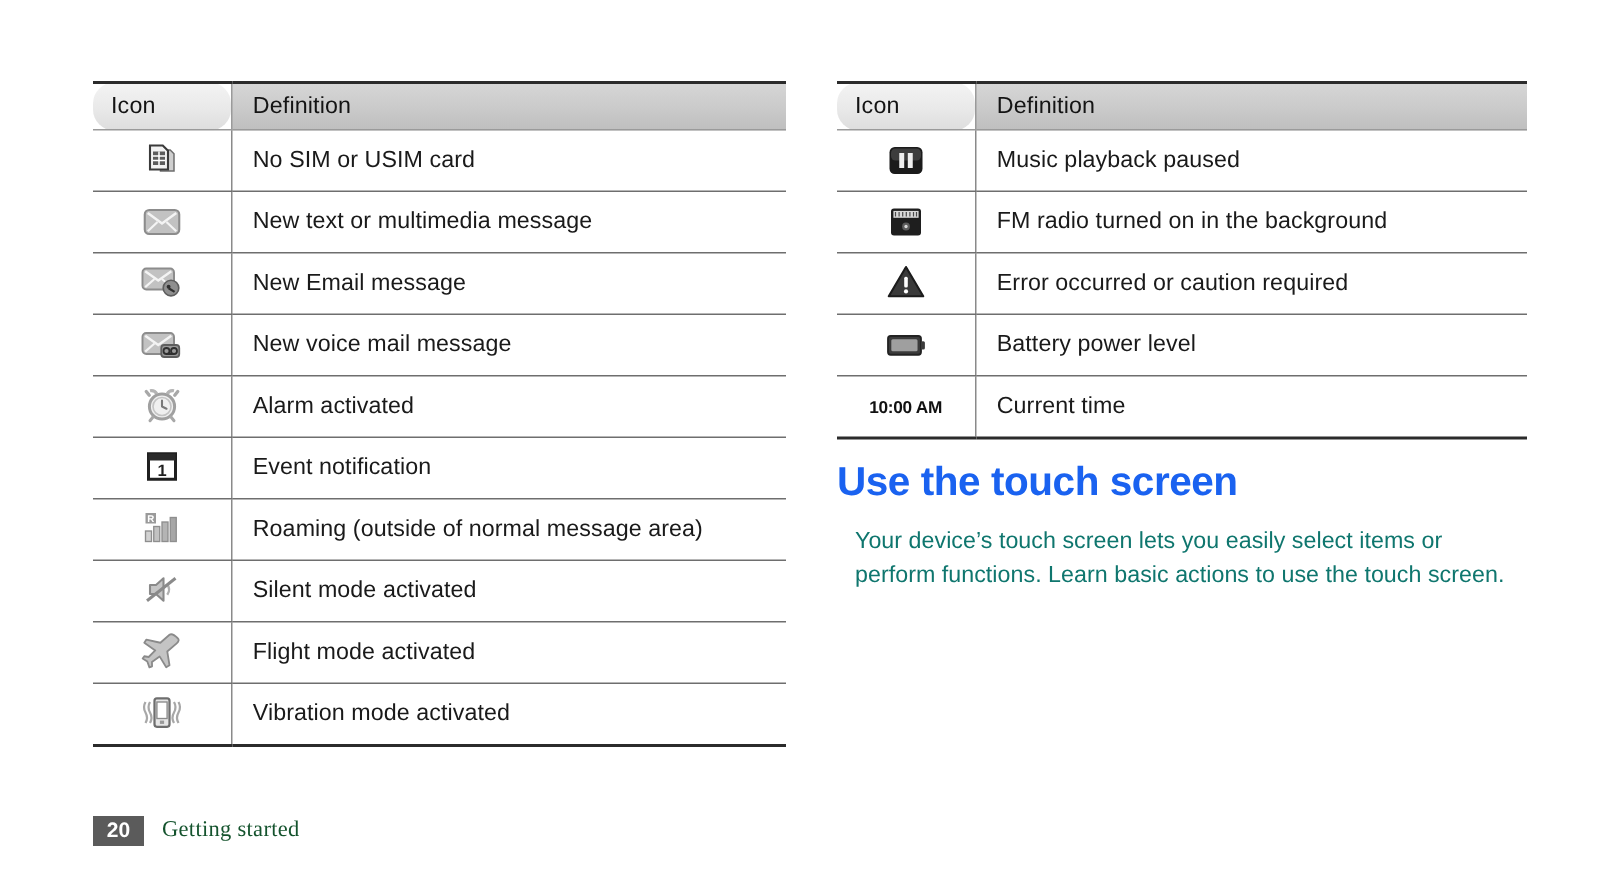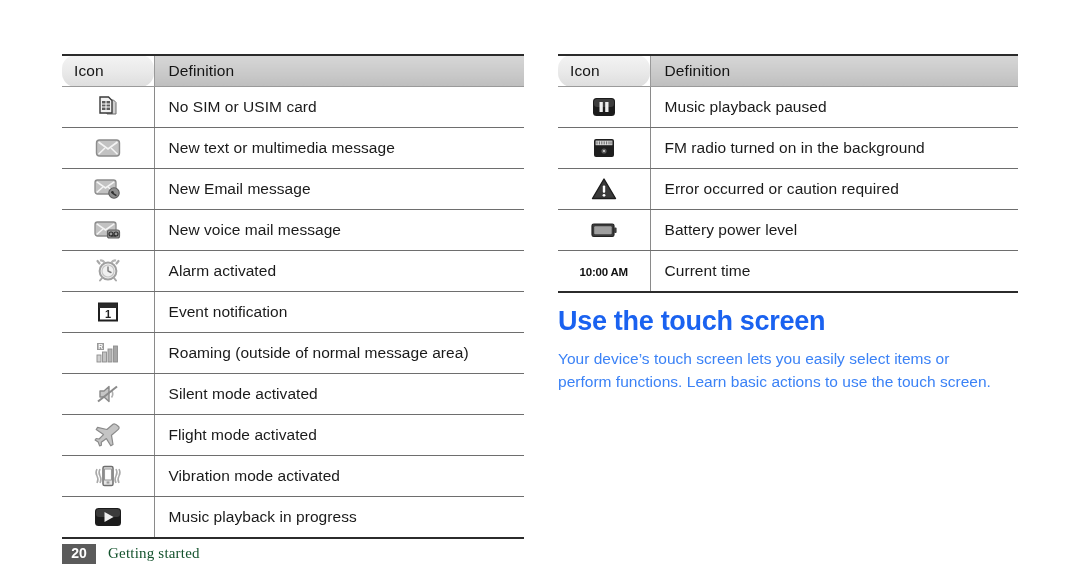--- a/index.html
+++ b/index.html
@@ -102,22 +102,22 @@
     font-size: 27px;
     font-weight: bold;
     color: #1a62f0;
     letter-spacing: -0.3px;
     margin: 0 0 10px 0;
     line-height: 1.15;
   }
   .section-body {
     font-size: 15.5px;
     line-height: 1.5;
-    color: #3b82f6;
-    margin: 0;
+    color: #0f766e;
+    margin: 12px;
     width: 440px;
     letter-spacing: 0.02px;
   }
 
   
   .footer {
     position: absolute;
     left: 62px;
     bottom: 22px;
     display: flex;
@@ -298,32 +298,20 @@
               <rect x="11.6" y="5" width="6.8" height="11" fill="#ffffff" stroke="#8a8a8a" stroke-width="0.9"></rect>
               <rect x="13.6" y="17.4" width="2.8" height="2.2" fill="#9a9a9a"></rect>
               <path d="M7 5 q-2 3.5 0 7 q2 3.5 0 7 M4 5 q-2 3.5 0 7 q2 3.5 0 7" fill="none" stroke="#a8a8a8" stroke-width="1.5"></path>
               <path d="M23 5 q2 3.5 0 7 q-2 3.5 0 7 M26 5 q2 3.5 0 7 q-2 3.5 0 7" fill="none" stroke="#a8a8a8" stroke-width="1.5"></path>
             </svg>
           </span>
         </td>
         <td class="cell-def">Vibration mode activated</td>
       </tr>
 
-      <tr>
-        <td class="cell-icon">
-          <span class="glyph-wrap">
-            <svg width="30" height="22" viewBox="0 0 30 22">
-              <rect x="2" y="2" width="26" height="18" rx="3.5" fill="#1b1b1b"></rect>
-              <rect x="3" y="3" width="24" height="8" rx="3" fill="#3b3b3b"></rect>
-              <path d="M11.5 6 L20.5 11 L11.5 16 Z" fill="#eeeeee"></path>
-            </svg>
-          </span>
-        </td>
-        <td class="cell-def">Music playback in progress</td>
-      </tr>
     </tbody>
   </table>
 
   <table class="icon-table right">
     <colgroup>
         <col class="c-icon">
         <col>
       </colgroup>
     <thead>
       <tr>

